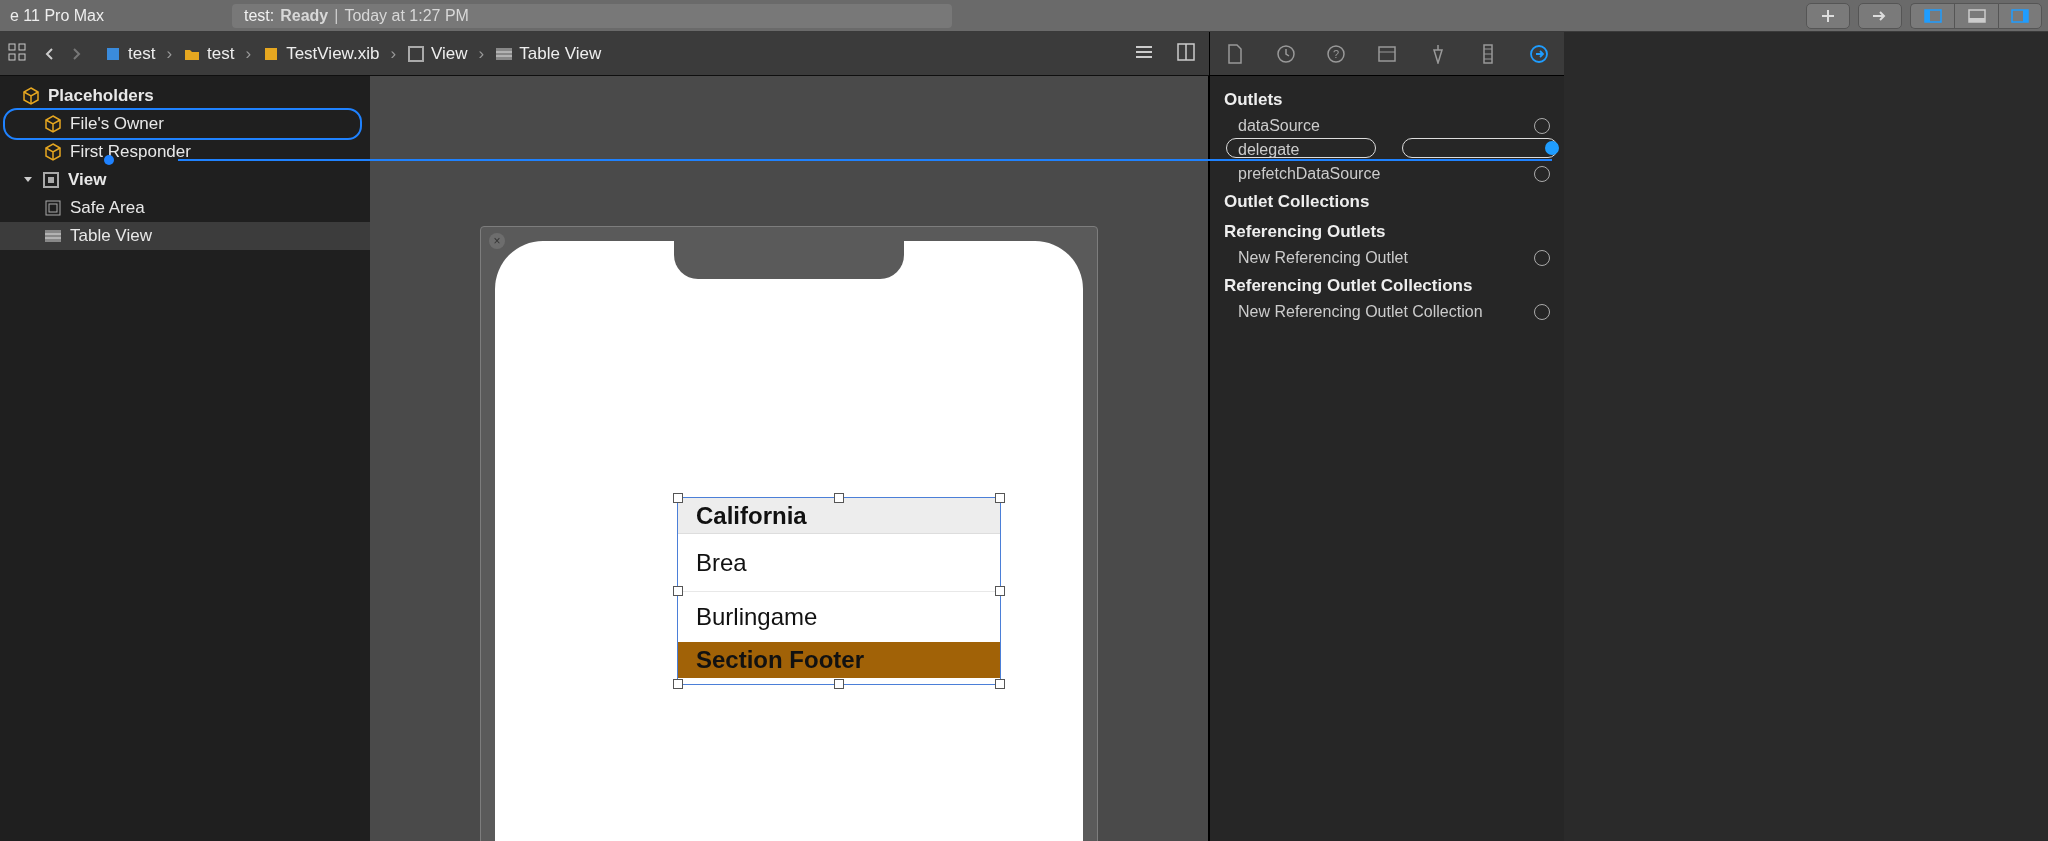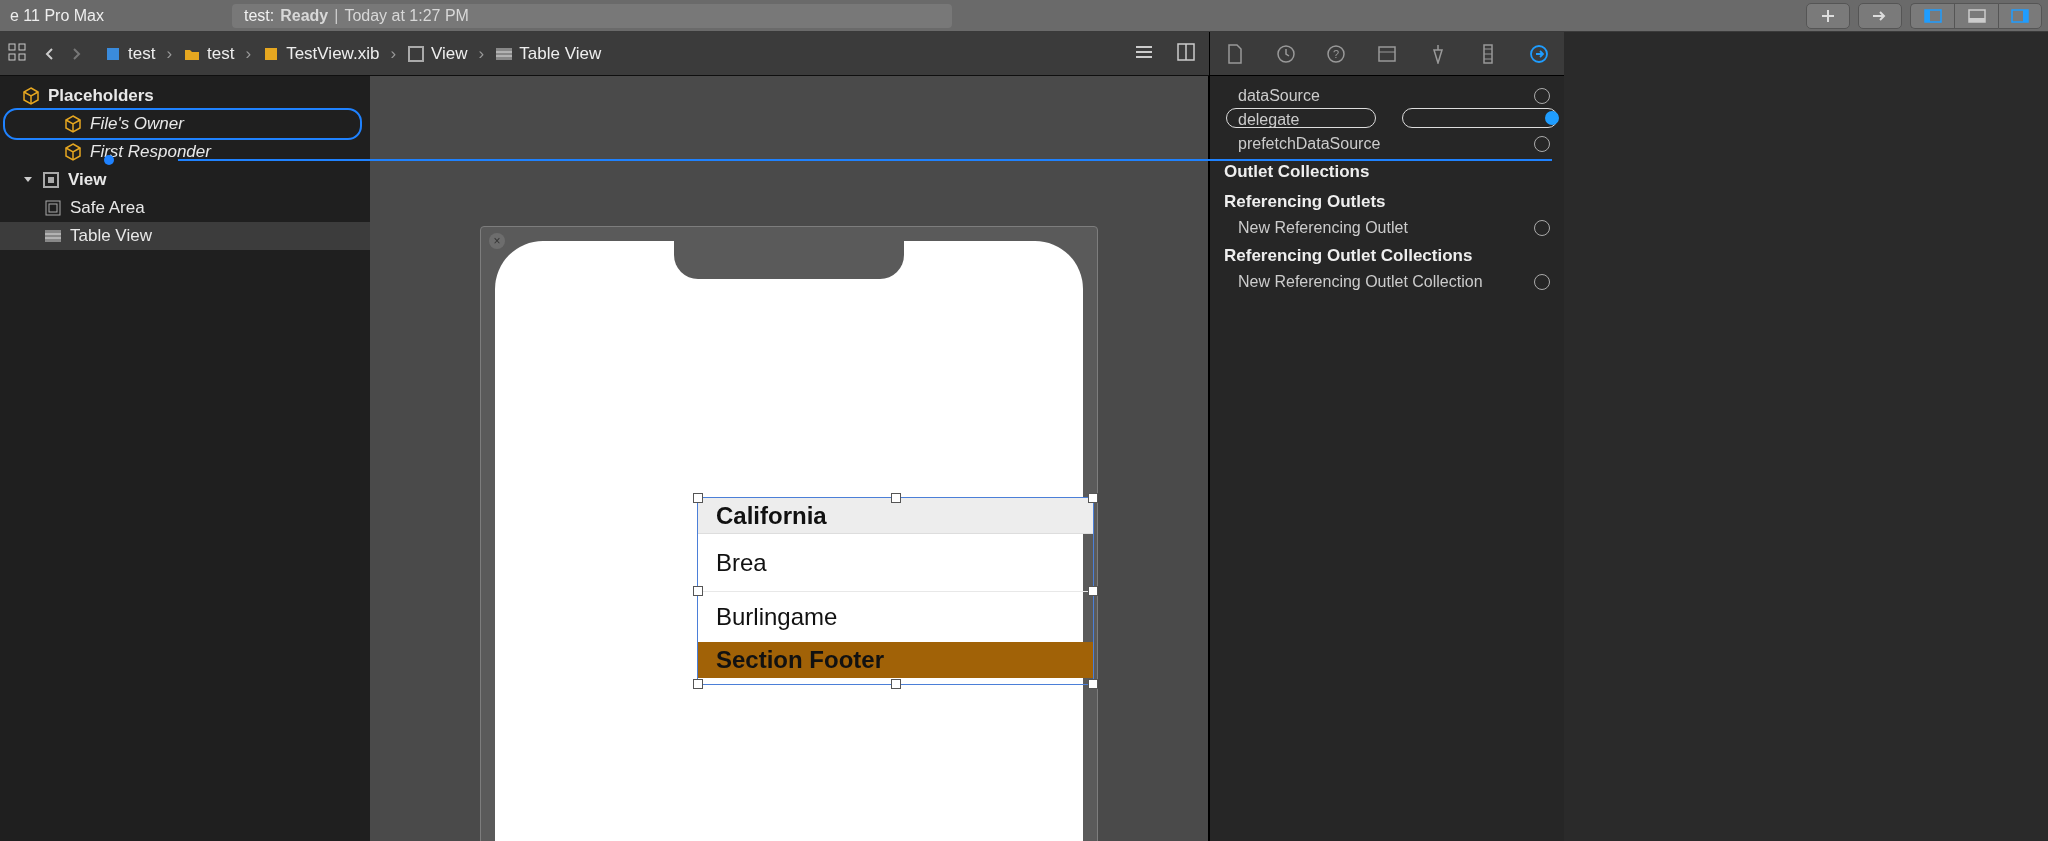--- a/index.html
+++ b/index.html
@@ -35,41 +35,41 @@
 .crumb-list .crumb { display: flex; align-items: center; gap: 6px; }
 .crumb-list .chev { color: #999; }
 .crumb-icon { width: 18px; height: 18px; display: inline-flex; align-items: center; justify-content: center; }
 .crumb-right { position: absolute; right: 12px; display: flex; gap: 20px; align-items: center; }
 .crumb-right svg { width: 22px; height: 22px; }
 
 
 .outline { flex: 1; padding-top: 6px; font-size: 17px; }
 .outline .row { display: flex; align-items: center; height: 28px; padding-left: 10px; gap: 8px; }
 .outline .row.lvl1 { padding-left: 22px; font-weight: 600; }
-.outline .row.lvl2 { padding-left: 64px; font-style: italic; }
+.outline .row.lvl2 { padding-left: 44px; }
 .outline .row.lvl2b { padding-left: 22px; font-weight: 600; }
 .outline .row.lvl3 { padding-left: 44px; }
 .outline .row.sel { background: #3c3c3c; }
 .row.highlight-ring { position: relative; }
 .row.highlight-ring::after { content: ""; position: absolute; left: 3px; right: 8px; top: -2px; bottom: -2px; border: 2px solid #1f82ff; border-radius: 14px; pointer-events: none; }
 .disclosure { width: 12px; height: 12px; display: inline-flex; align-items: center; justify-content: center; }
 .icon-cube { width: 18px; height: 18px; }
 .icon-sq { width: 16px; height: 16px; border: 2px solid #aaa; display: inline-block; }
 .icon-sq.inner::before { content: ""; display: block; width: 6px; height: 6px; background: #aaa; margin: 3px; }
 .icon-list { width: 16px; height: 12px; }
 
 
 .canvas-col { flex: 1; background: #4a4a4a; position: relative; border-right: 1px solid #000; }
 .phone-frame { position: absolute; left: 110px; top: 150px; width: 618px; height: 680px; background: #5a5a5a; border: 1px solid #7d7d7d; border-radius: 4px; padding: 14px; }
 .close-x { position: absolute; left: 8px; top: 6px; width: 16px; height: 16px; border-radius: 50%; background: #6d6d6d; color: #333; font-size: 12px; display: flex; align-items: center; justify-content: center; }
 .phone-screen { width: 100%; height: 100%; background: #fff; border-radius: 48px 48px 0 0; position: relative; overflow: visible; }
 .notch { position: absolute; top: -2px; left: 50%; transform: translateX(-50%); width: 230px; height: 40px; background: #5a5a5a; border-radius: 0 0 24px 24px; }
 
 
-.tv-selection { position: absolute; top: 256px; left: 182px; width: 397px; height: 188px; border: 1px solid #4b7fd8; margin-left: 20px; }
+.tv-selection { position: absolute; top: 256px; left: 182px; width: 324px; height: 188px; border: 1px solid #4b7fd8; }
 .handle { position: absolute; width: 10px; height: 10px; background: #fff; border: 1px solid #555; }
 .handle.tl { left: -5px; top: -5px; } .handle.tm { left: 50%; margin-left: -5px; top: -5px; } .handle.tr { right: -5px; top: -5px; }
 .handle.ml { left: -5px; top: 50%; margin-top: -5px; } .handle.mr { right: -5px; top: 50%; margin-top: -5px; }
 .handle.bl { left: -5px; bottom: -5px; } .handle.bm { left: 50%; margin-left: -5px; bottom: -5px; } .handle.br { right: -5px; bottom: -5px; }
 .tv-header { background: #ededed; height: 36px; border-bottom: 1px solid #ddd; display: flex; align-items: center; padding: 0 18px; font-size: 24px; font-weight: 600; color: #111; }
 .tv-cell { height: 58px; display: flex; align-items: center; padding: 0 18px; font-size: 24px; color: #111; border-bottom: 1px solid #e8e8e8; }
 .tv-footer { background: #a16207; height: 36px; display: flex; align-items: center; padding: 0 18px; font-size: 24px; font-weight: 600; color: #111; }
 
 
 .right-col { width: 355px; background: #262626; display: flex; flex-direction: column; border-left: 1px solid #000; }
@@ -343,20 +343,21 @@
           </svg>
         </span>
       <span class="ih active">
           <svg width="20" height="20" viewBox="0 0 20 20">
             <circle cx="10" cy="10" r="8" stroke="#1f9dff" fill="none" stroke-width="1.8"></circle>
             <path d="M7 10h6M11 7l3 3-3 3" stroke="#1f9dff" fill="none" stroke-width="1.8"></path>
           </svg>
         </span>
     </div>
     <div class="insp-body">
+      <div class="insp-section-title">Outlets</div>
       <div class="insp-row">
           <span>dataSource</span>
           <span class="circ"></span>
         </div>
       <div class="insp-row drag-target">
         <div class="drag-pill a"></div>
         <span style="position:relative; z-index:2;">delegate</span>
         <div class="drag-pill b">
             <span class="drag-dot"></span>
           </div>

